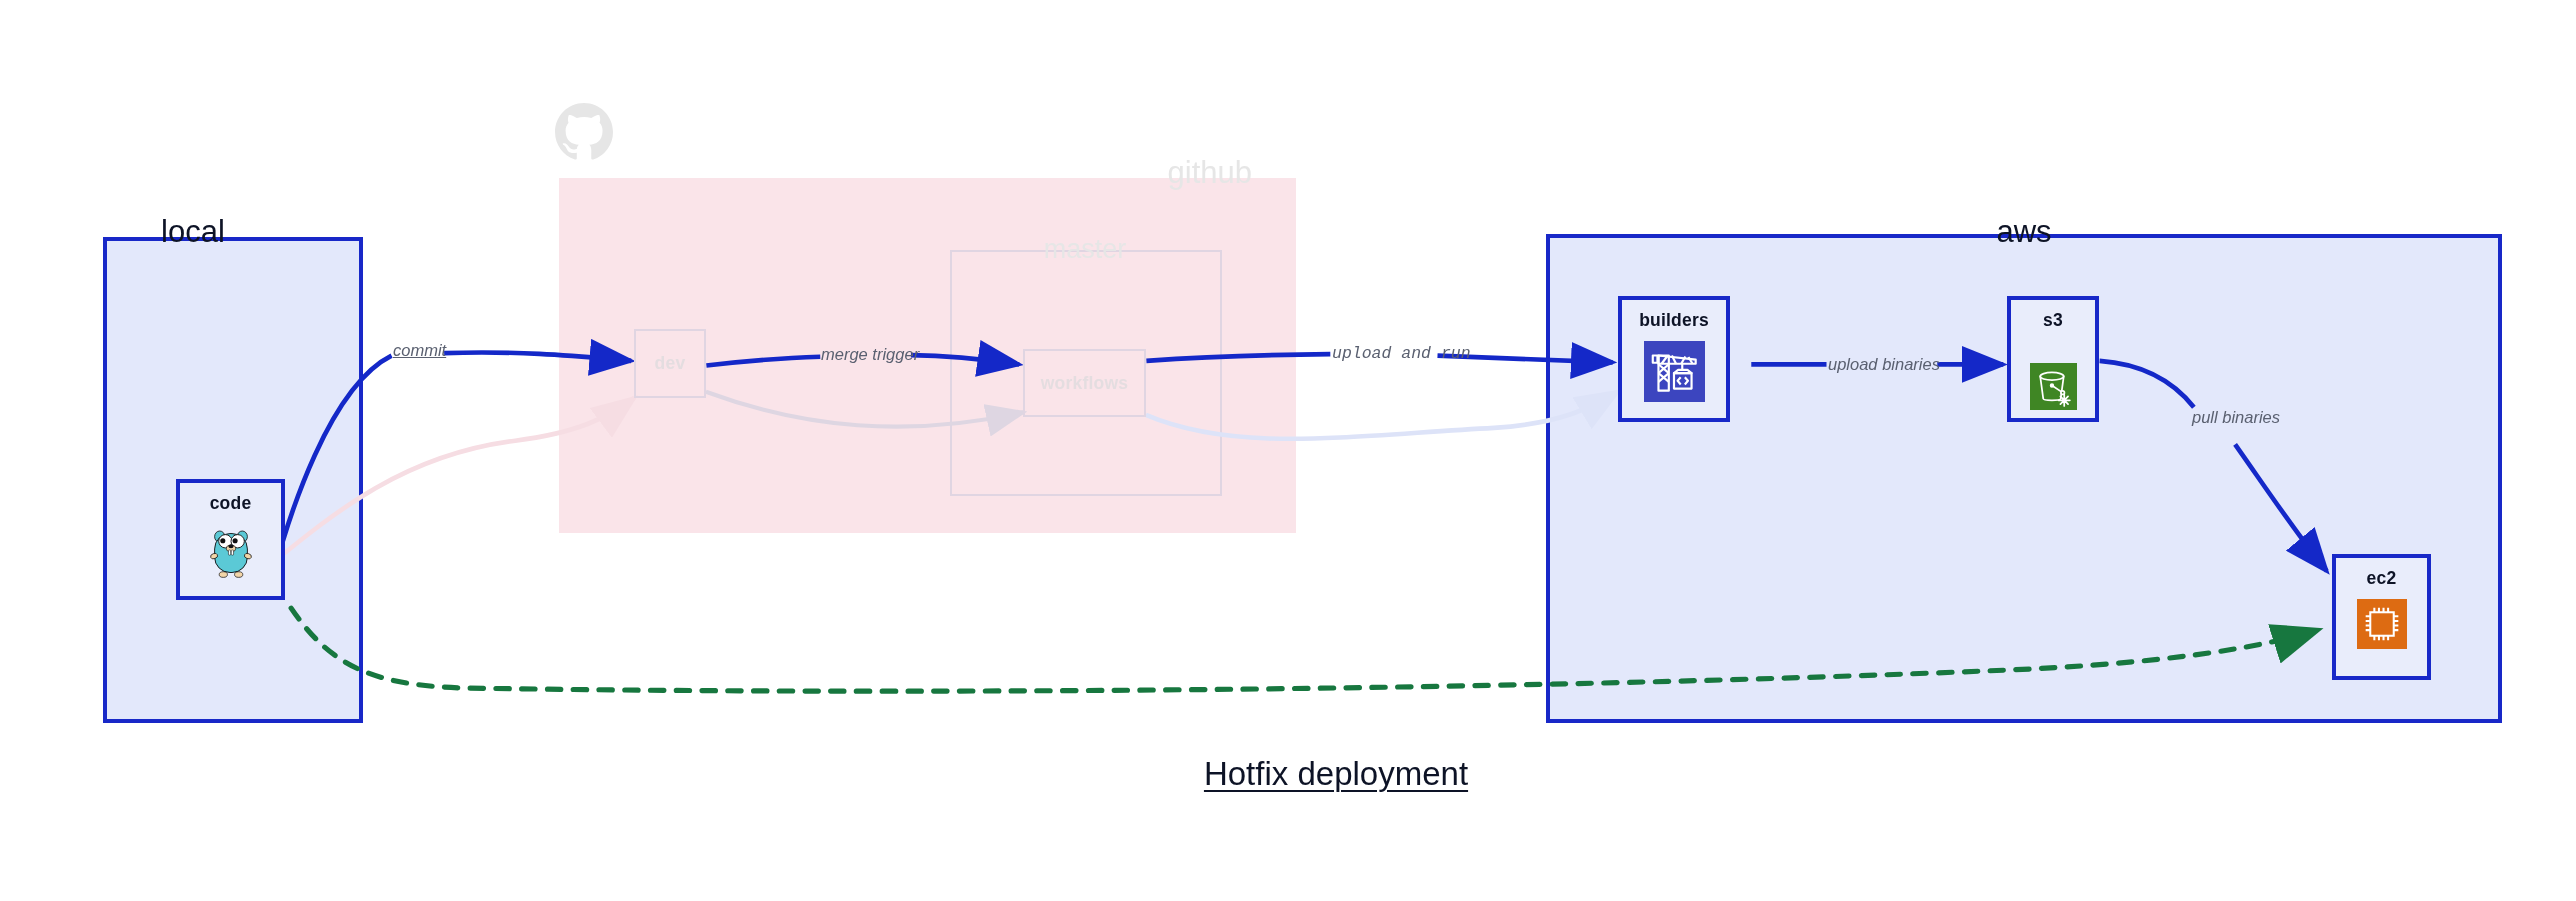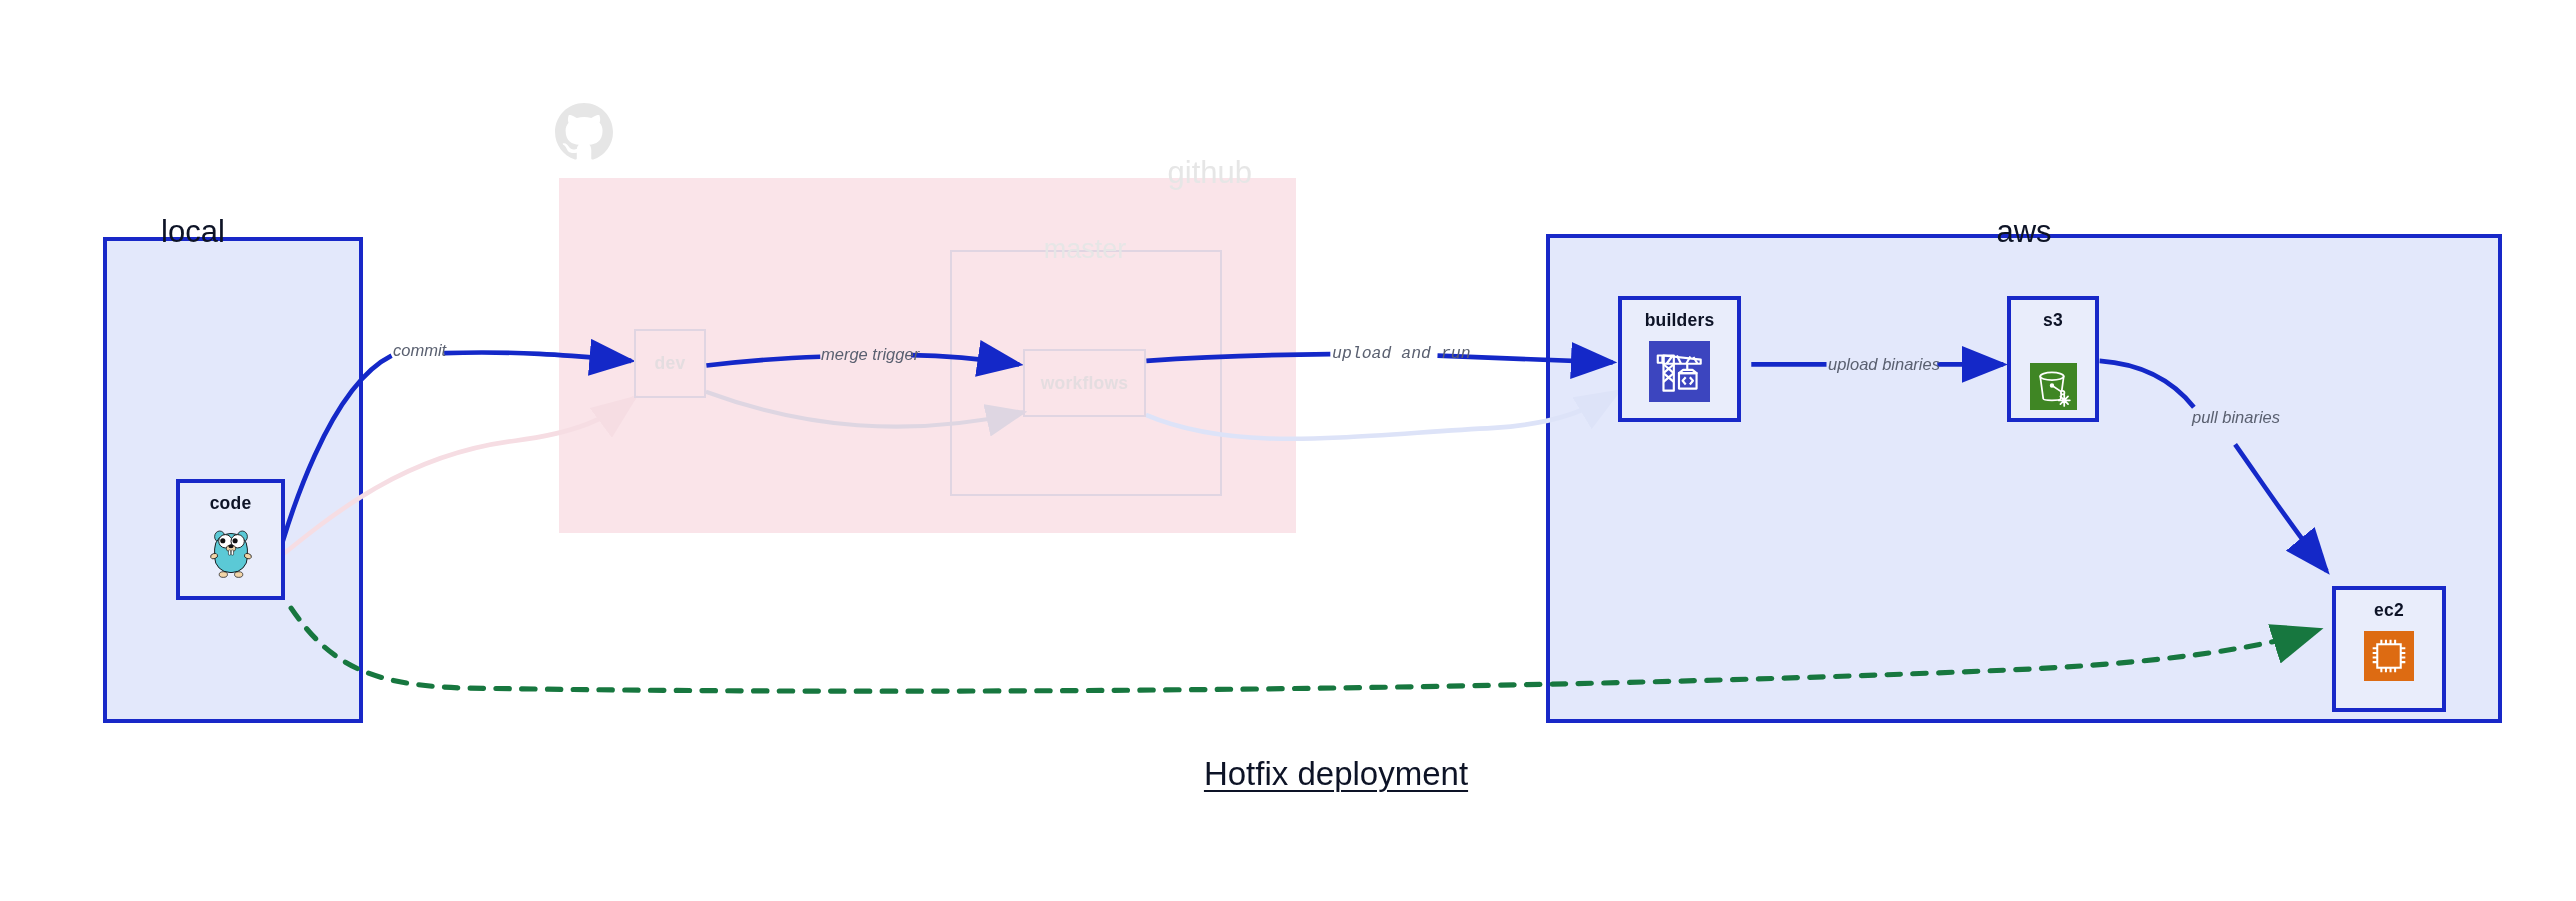--- a/index.html
+++ b/index.html
@@ -29,23 +29,23 @@
 
   
   .node{position:absolute;box-sizing:border-box;background:#e9edfb;
       border:4.1px solid #1828c8;display:flex;flex-direction:column;
       align-items:center;}
   .node .title{font-size:17.5px;font-weight:bold;color:#0d1326;
       margin-top:11.3px;line-height:18.5px;letter-spacing:0.2px;}
   .node .glyph{margin-top:11.3px;}
 
   .node-code{left:176px;top:479px;width:109px;height:121px;}
-  .node-builders{left:1618px;top:296px;width:123px;height:126px;}
+  .node-builders{left:1618px;top:296px;width:112px;height:126px;}
   .node-s3{left:2007px;top:296px;width:92px;height:126px;gap:22px;}
-  .node-ec2{left:2332px;top:586px;width:114px;height:126px;text-align:center;}
+  .node-ec2{left:2332px;top:554px;width:99px;height:126px;text-align:center;}
 
   
   .node.faded{background:transparent;border:2.6px solid #e0d5e2;
       justify-content:center;}
   .node.faded .title{color:#e4dde0;margin:0;font-size:17.5px;}
   .node-dev{left:634px;top:329px;width:72px;height:69px;}
   .node-workflows{left:1023px;top:349px;width:123px;height:68px;}
 
   
   #wires{position:absolute;left:0;top:0;width:2604px;height:902px;
@@ -220,21 +220,21 @@
           <rect x="26" y="26" width="46" height="46"></rect>
           <path d="M34 26 L34 17 M43 26 L43 17 M52 26 L52 17 M61 26 L61 17"></path>
           <path d="M34 72 L34 81 M43 72 L43 81 M52 72 L52 81 M61 72 L61 81"></path>
           <path d="M26 34 L17 34 M26 43 L17 43 M26 52 L17 52 M26 61 L17 61"></path>
           <path d="M72 34 L81 34 M72 43 L81 43 M72 52 L81 52 M72 61 L81 61"></path>
         </g>
       </svg>
     </div>
   </div>
 
-  <div class="edge-label" style="left:393px;top:342px;">commit</div>
+  <div class="edge-label" style="left:393px;top:342px;text-decoration:underline;">commit</div>
   <div class="edge-label" style="left:821px;top:346px;text-align:right;">merge trigger</div>
   <div class="edge-label" style="left:1332px;top:346px;font-family:Liberation Mono, monospace;">upload and run</div>
   <div class="edge-label" style="left:1828px;top:356px;">upload binaries</div>
   <div class="edge-label" style="left:2192px;top:409px;font-style:italic;">pull binaries</div>
 
   <div class="page-title">Hotfix deployment</div>
 
 </div>
 
 

